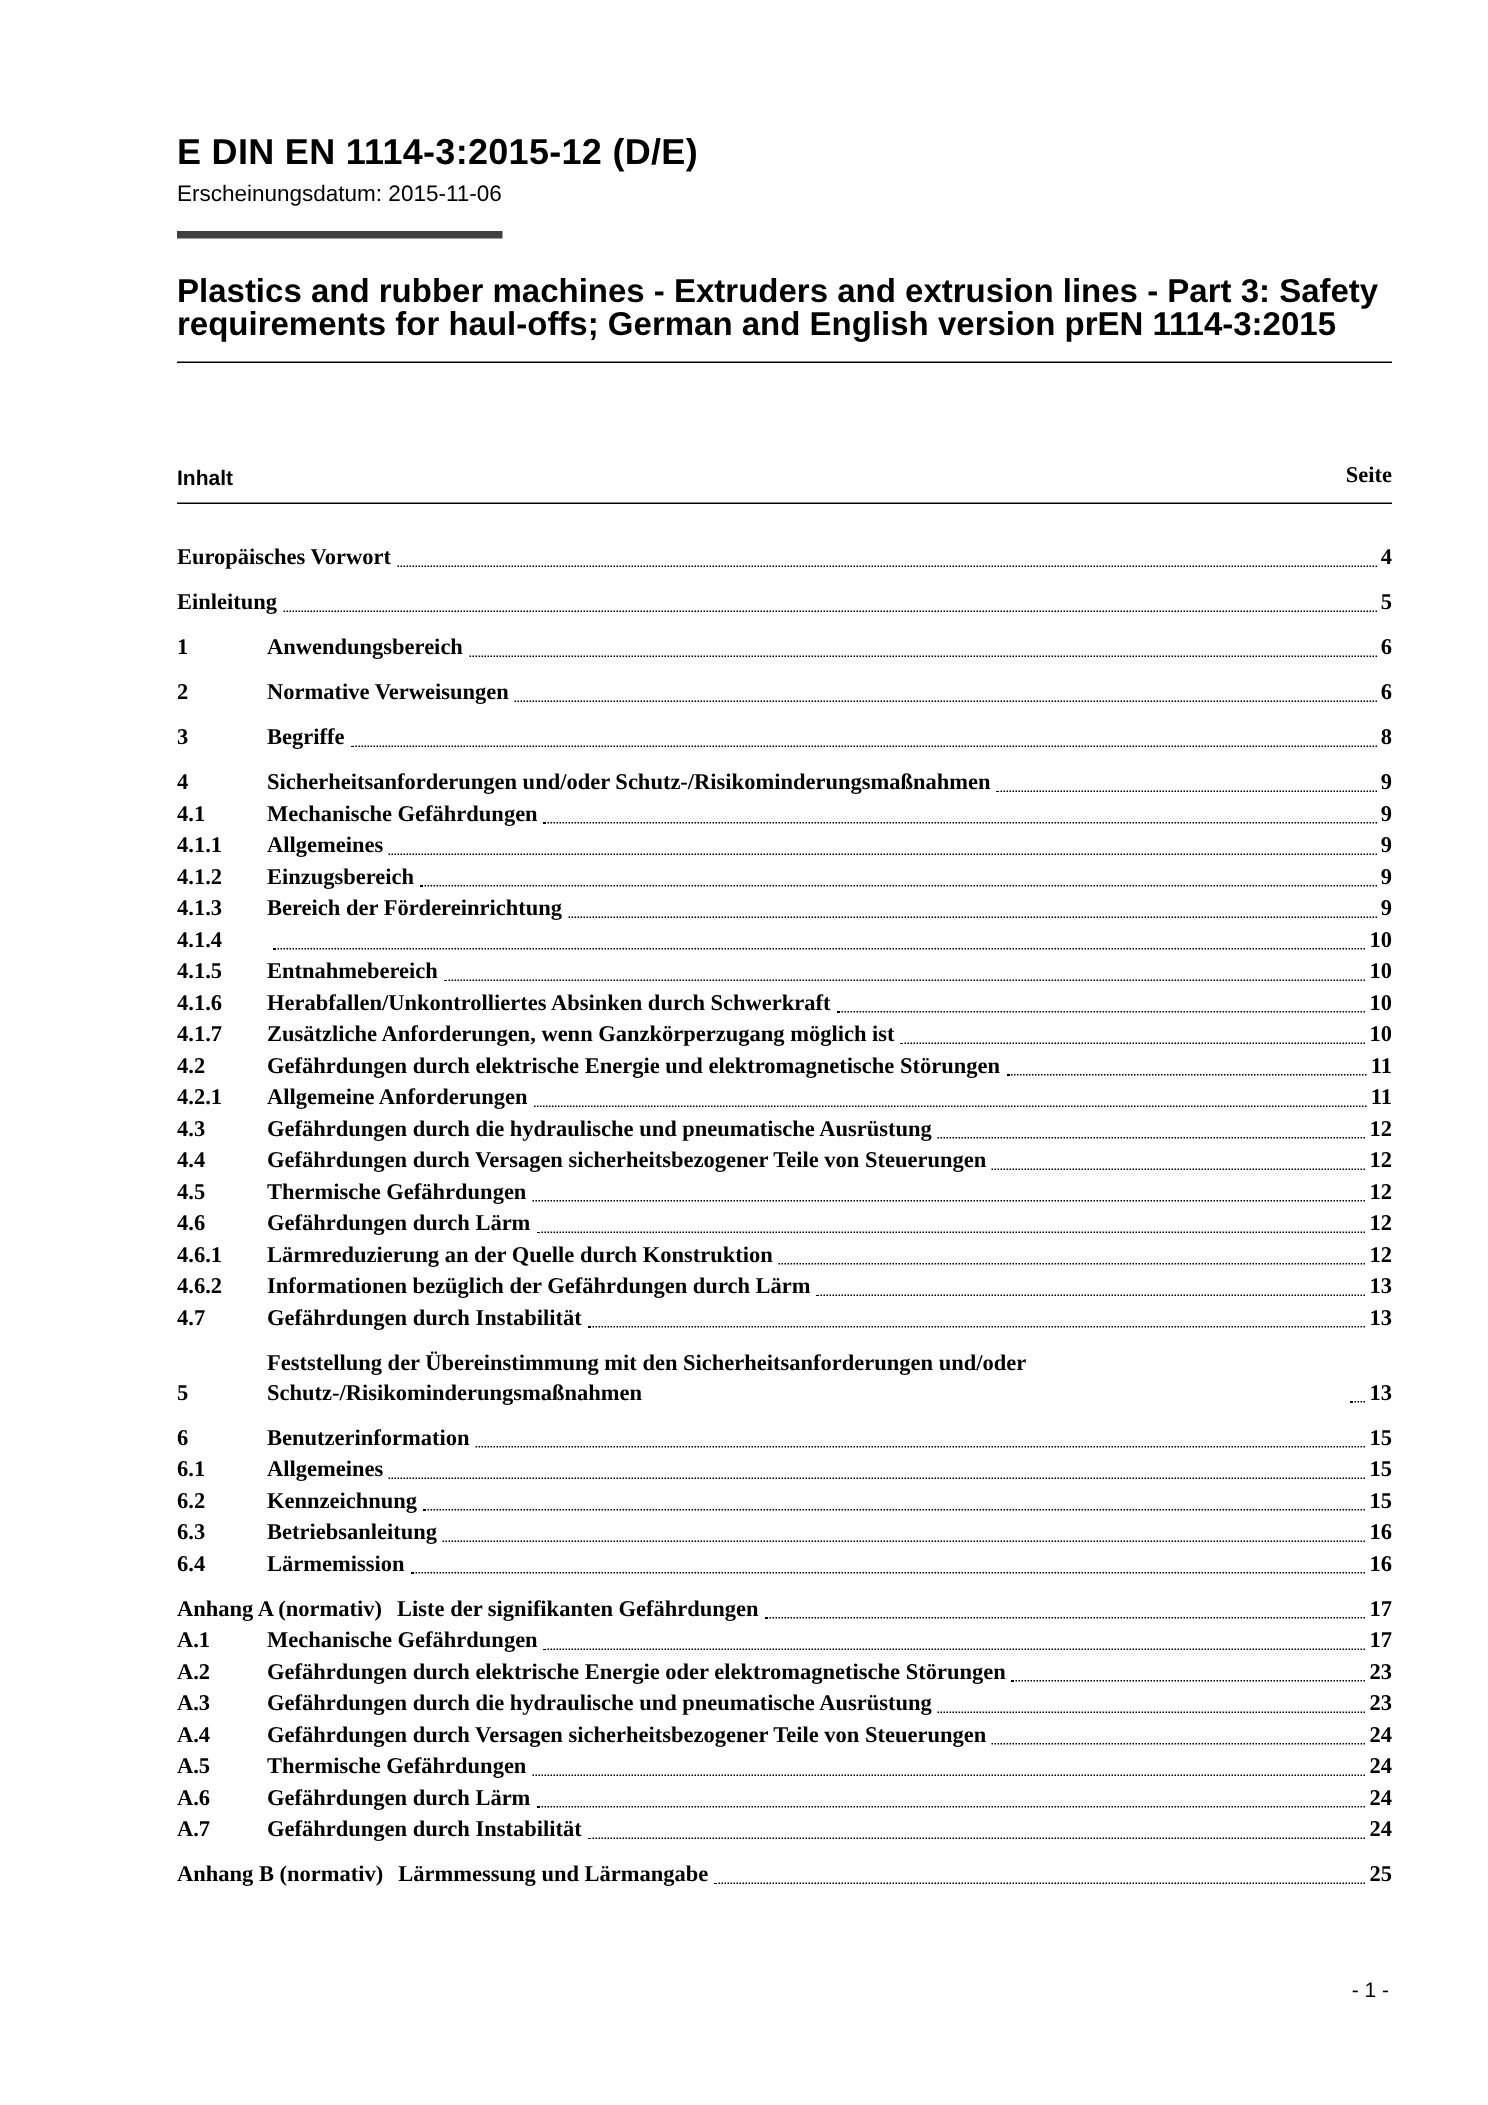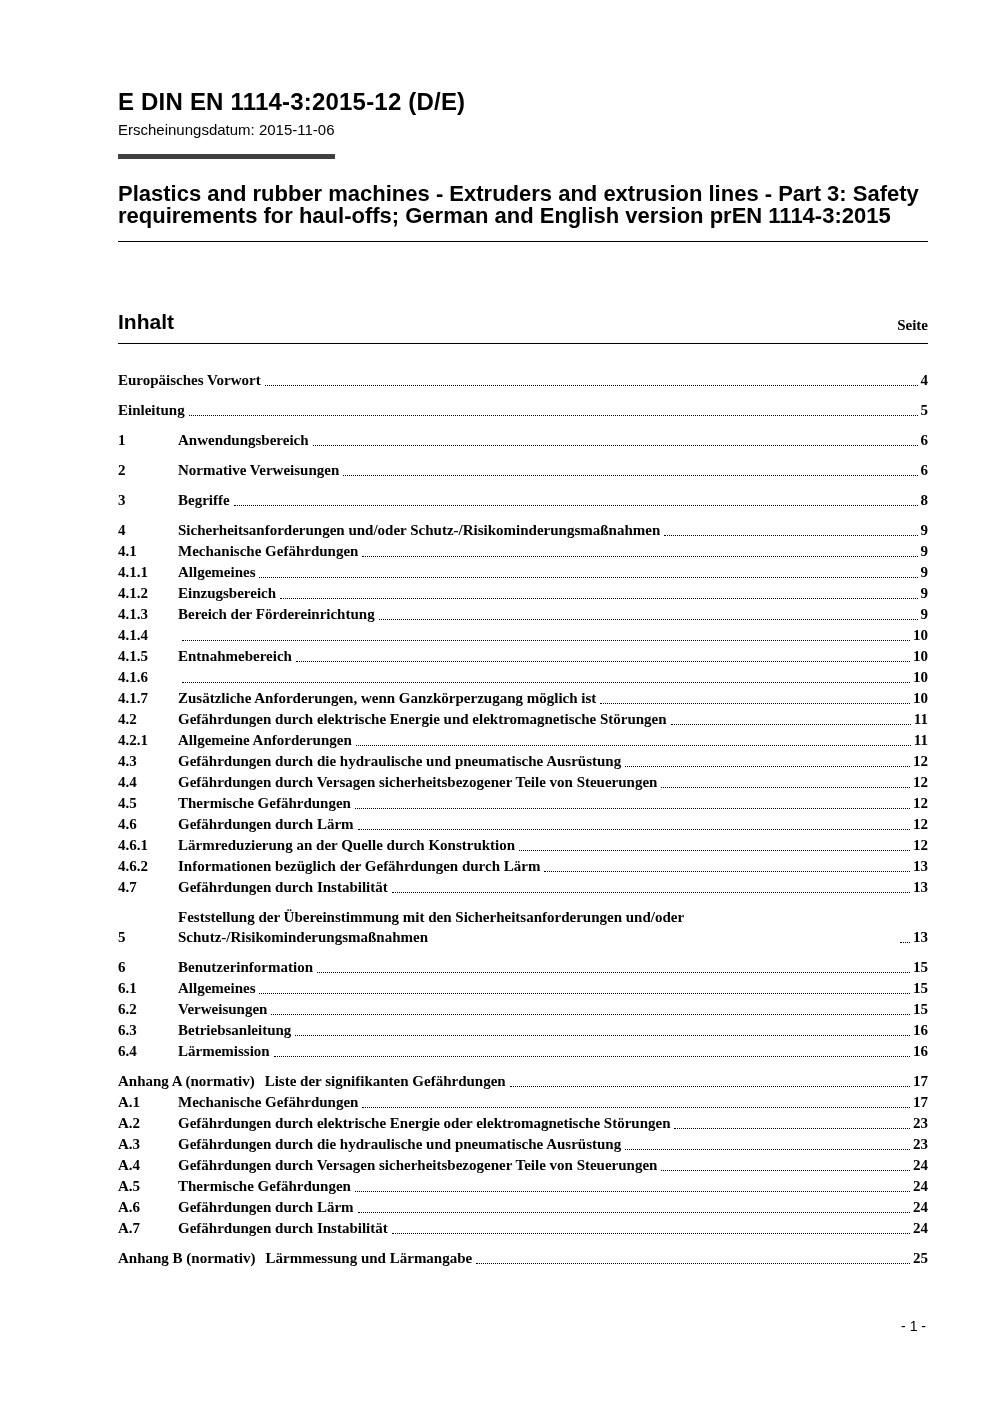--- a/index.html
+++ b/index.html
@@ -45,21 +45,21 @@
     height: 0;
   }
   .rule-header { margin-top: 14px; }
   .toc-head {
     margin-top: 32px;
     display: flex;
     justify-content: space-between;
     align-items: flex-end;
   }
   .toc-heading {
-    font-size: 21px;
+    font-size: 14px;
     font-weight: bold;
     font-family: "Liberation Sans", sans-serif;
     margin-top: 36px;
   }
   .seite-label {
     font-family: "Liberation Serif", serif;
     font-weight: bold;
     font-size: 15px;
   }
   .rule-toc { margin-top: 9px; }
@@ -185,20 +185,21 @@
           <span class="toc-page">10</span>
         </div>
         <div class="toc-row">
           <span class="toc-num">4.1.5</span>
           <span class="toc-title">Entnahmebereich</span>
           <span class="toc-dots"></span>
           <span class="toc-page">10</span>
         </div>
         <div class="toc-row">
           <span class="toc-num">4.1.6</span>
+          <span class="toc-title">Herabfallen/Unkontrolliertes Absinken durch Schwerkraft</span>
           <span class="toc-dots"></span>
           <span class="toc-page">10</span>
         </div>
         <div class="toc-row">
           <span class="toc-num">4.1.7</span>
           <span class="toc-title">Zusätzliche Anforderungen, wenn Ganzkörperzugang möglich ist</span>
           <span class="toc-dots"></span>
           <span class="toc-page">10</span>
         </div>
         <div class="toc-row">
@@ -268,21 +269,21 @@
           <span class="toc-page">15</span>
         </div>
         <div class="toc-row">
           <span class="toc-num">6.1</span>
           <span class="toc-title">Allgemeines</span>
           <span class="toc-dots"></span>
           <span class="toc-page">15</span>
         </div>
         <div class="toc-row">
           <span class="toc-num">6.2</span>
-          <span class="toc-title">Verweisungen</span>
+          <span class="toc-title">Kennzeichnung</span>
           <span class="toc-dots"></span>
           <span class="toc-page">15</span>
         </div>
         <div class="toc-row">
           <span class="toc-num">6.3</span>
           <span class="toc-title">Betriebsanleitung</span>
           <span class="toc-dots"></span>
           <span class="toc-page">16</span>
         </div>
         <div class="toc-row">

